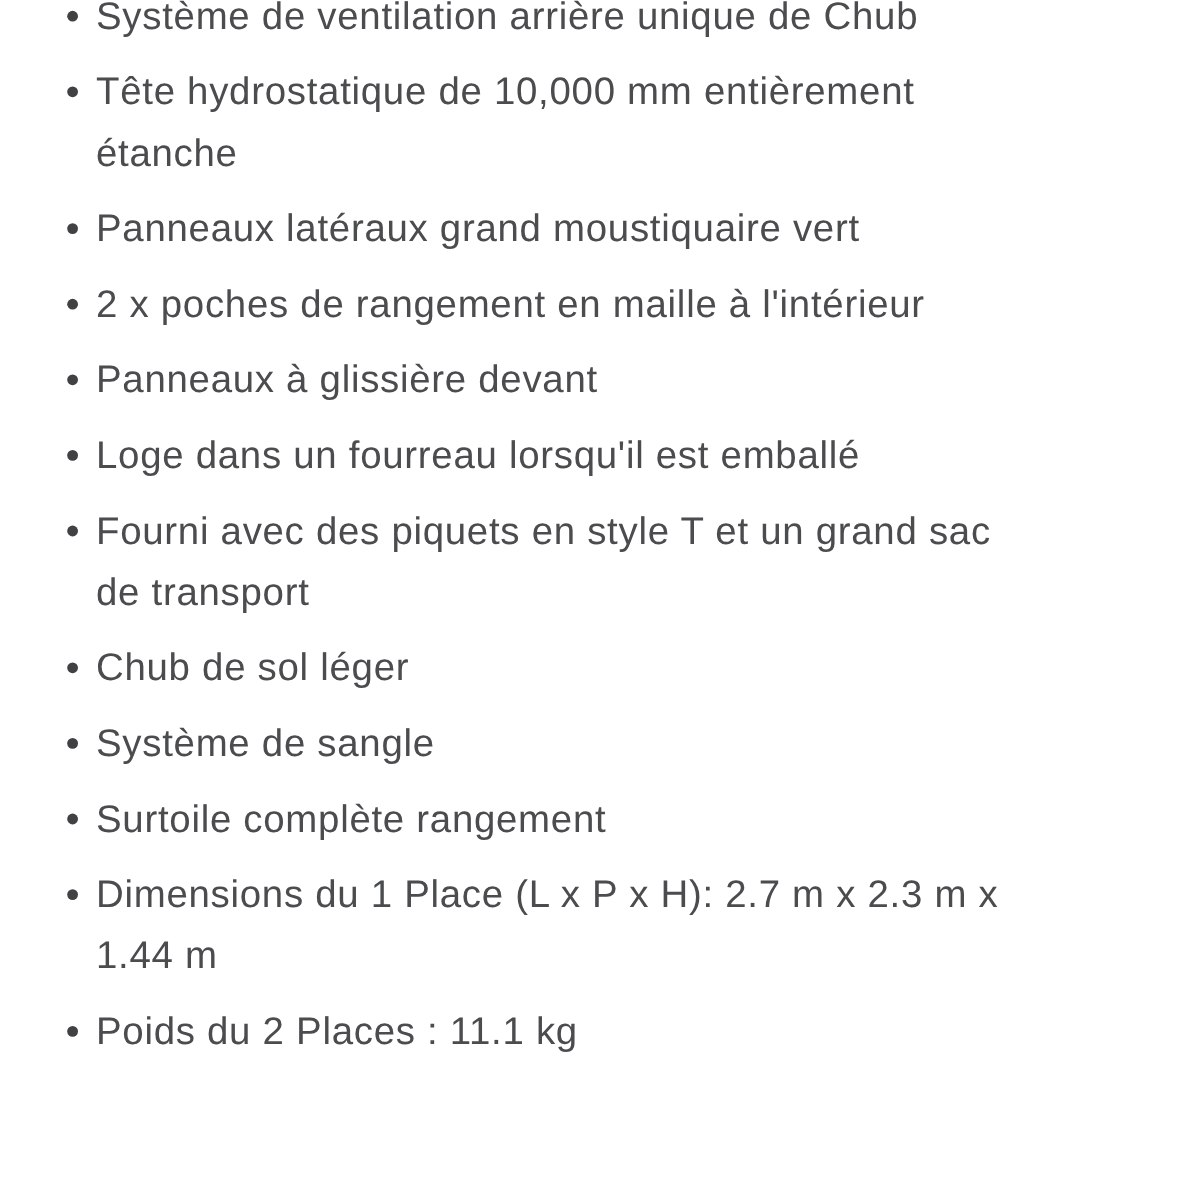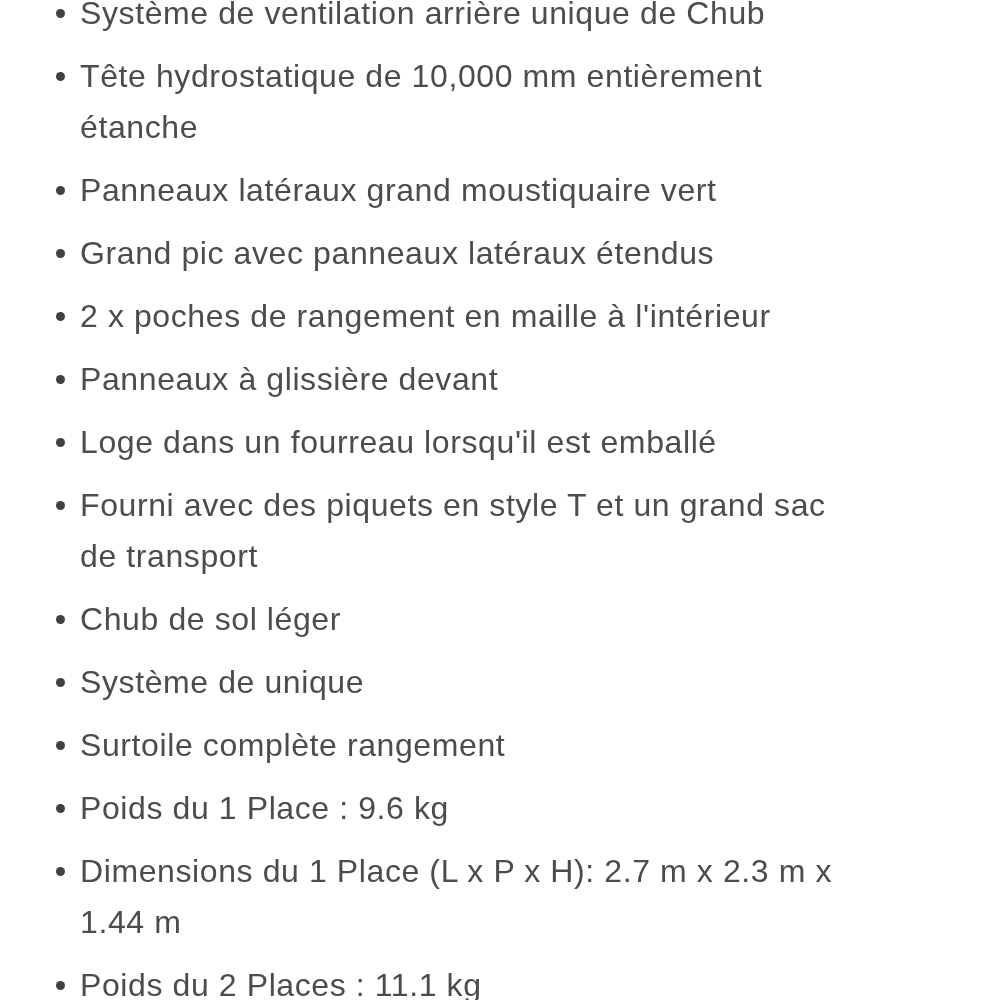--- a/index.html
+++ b/index.html
@@ -44,26 +44,24 @@
   }
 </style>
 </head>
 <body>
 
 <ul class="feature-list">
   <li><span class="feature-text">Système de ventilation arrière unique de Chub</span></li>
   <li><span class="feature-text">Tête hydrostatique de 10,000 mm entièrement
 étanche</span></li>
   <li><span class="feature-text">Panneaux latéraux grand moustiquaire vert</span></li>
-  <li><span class="feature-text">Grand pic avec panneaux latéraux étendus</span></li>
   <li><span class="feature-text">2 x poches de rangement en maille à l'intérieur</span></li>
   <li><span class="feature-text">Panneaux à glissière devant</span></li>
   <li><span class="feature-text">Loge dans un fourreau lorsqu'il est emballé</span></li>
   <li><span class="feature-text">Fourni avec des piquets en style T et un grand sac
 de transport</span></li>
   <li><span class="feature-text">Chub de sol léger</span></li>
-  <li><span class="feature-text">Système de unique</span></li>
+  <li><span class="feature-text">Système de sangle</span></li>
   <li><span class="feature-text">Surtoile complète rangement</span></li>
-  <li><span class="feature-text">Poids du 1 Place : 9.6 kg</span></li>
   <li><span class="feature-text">Dimensions du 1 Place (L x P x H): 2.7 m x 2.3 m x
 1.44 m</span></li>
   <li><span class="feature-text">Poids du 2 Places : 11.1 kg</span></li>
 </ul>
 
 </body></html>

